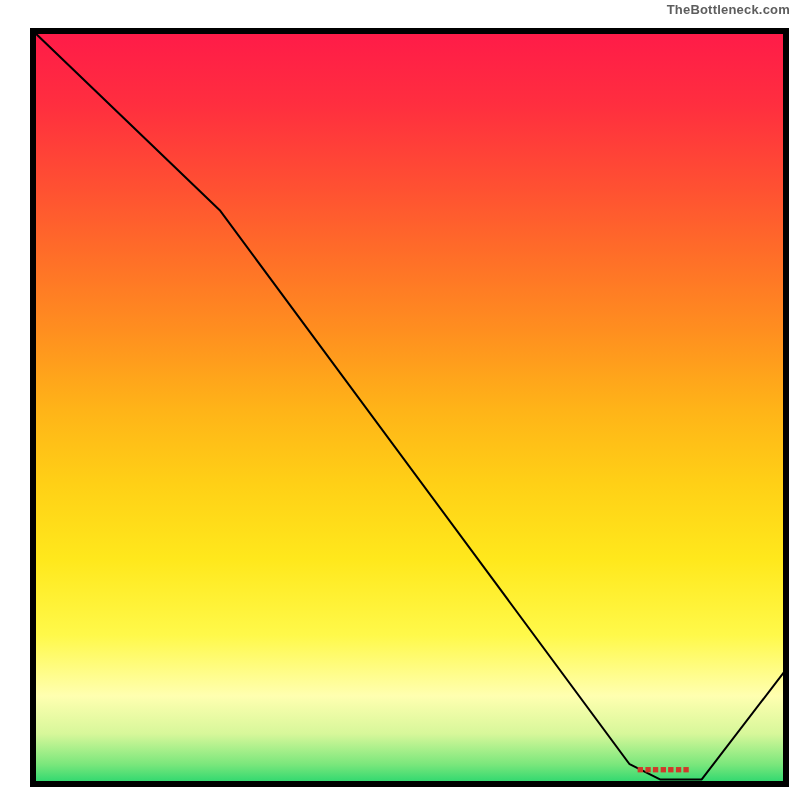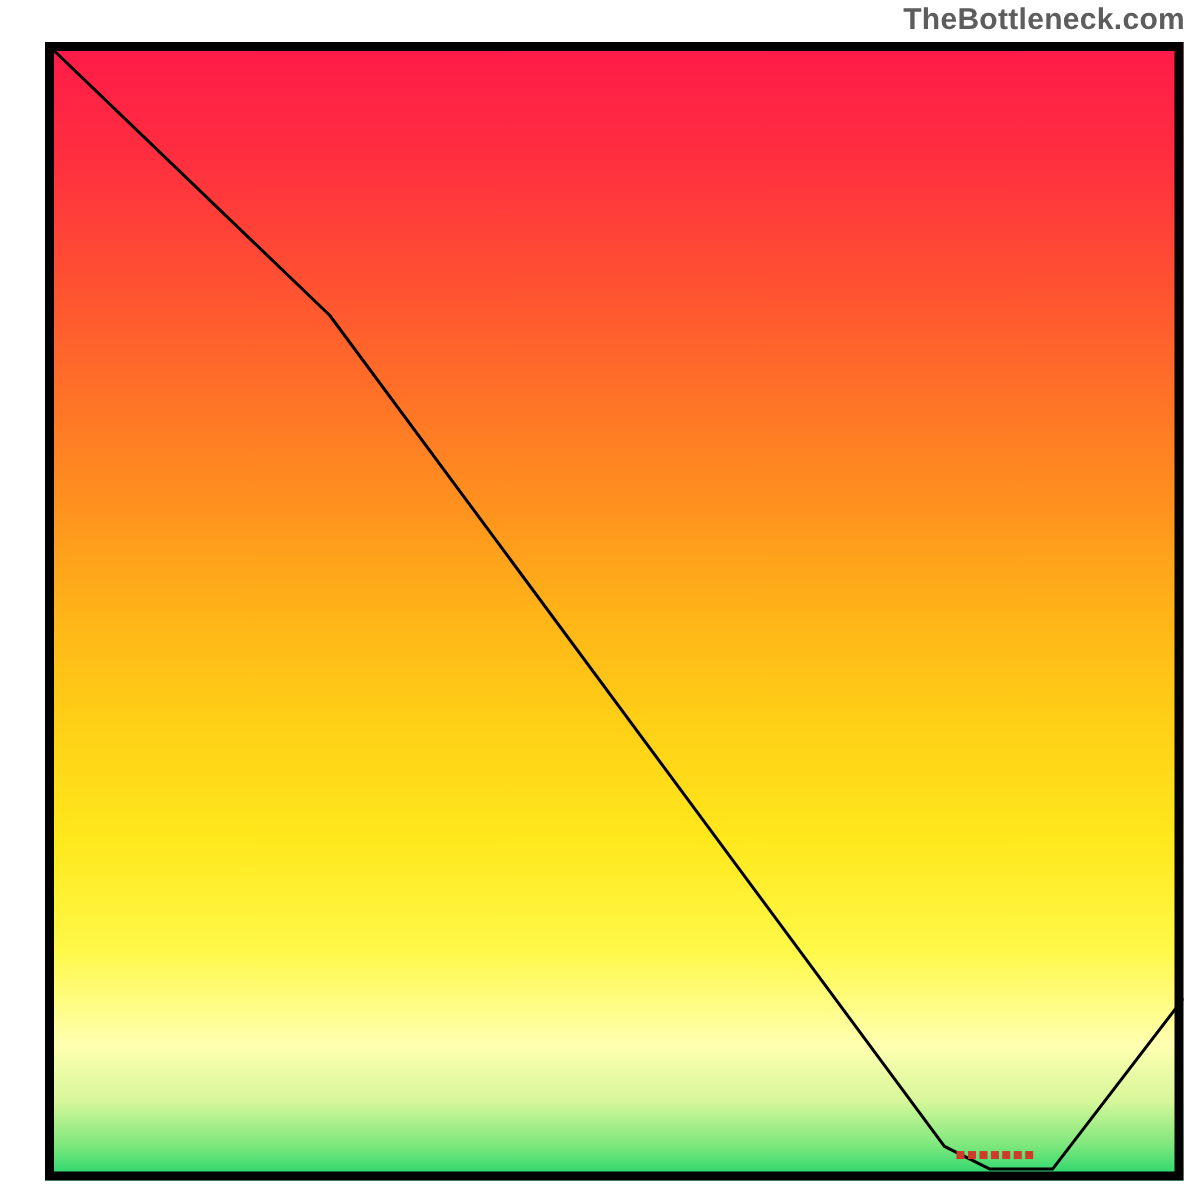--- a/index.html
+++ b/index.html
@@ -13,21 +13,21 @@
   }
   .container {
     position: relative;
     width: 800px;
     height: 800px;
   }
   .attribution {
     position: absolute;
     top: 2px;
     right: 10px;
-    font-size: 20px;
+    font-size: 13px;
     font-weight: bold;
     color: #5d5d5d;
     letter-spacing: 0.2px;
   }
   svg.chart {
     position: absolute;
     top: 0;
     left: 0;
   }
 </style>

